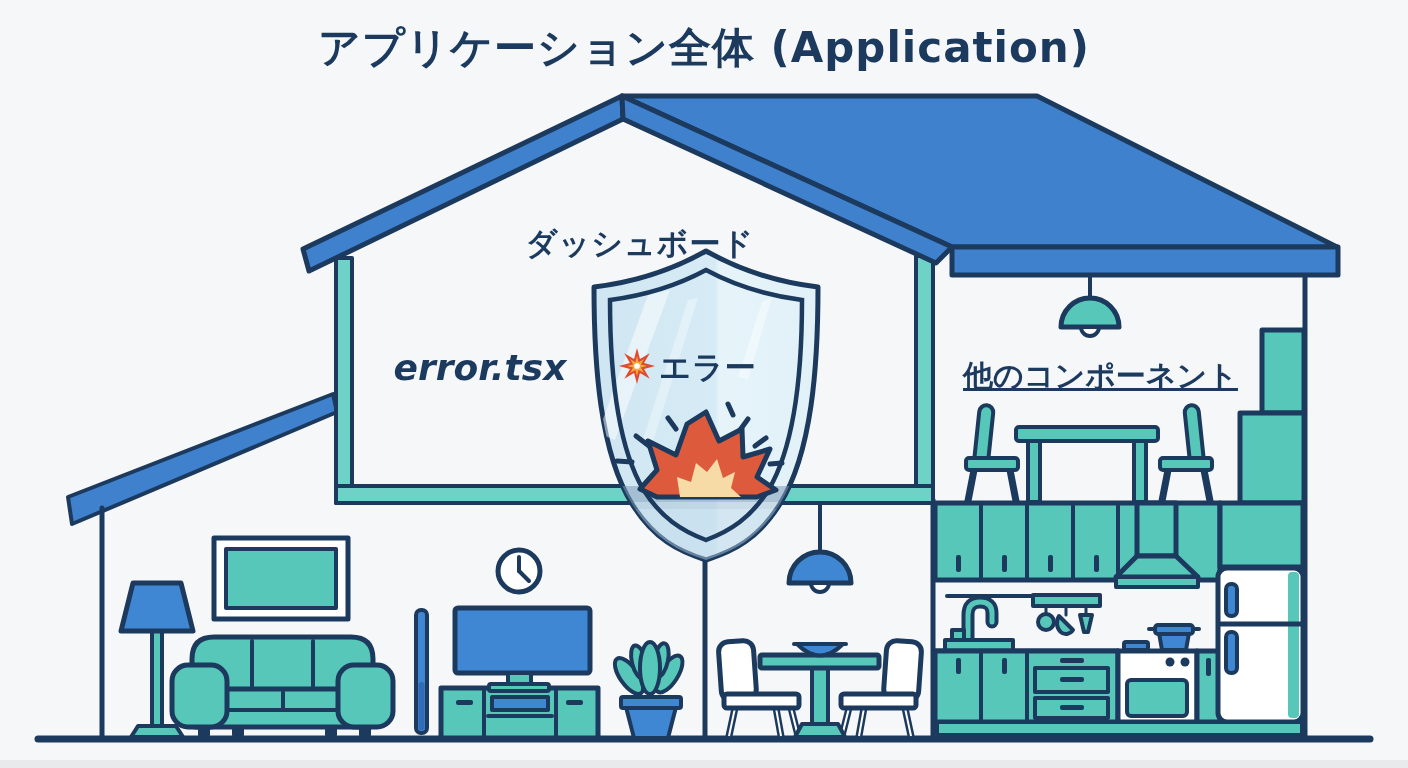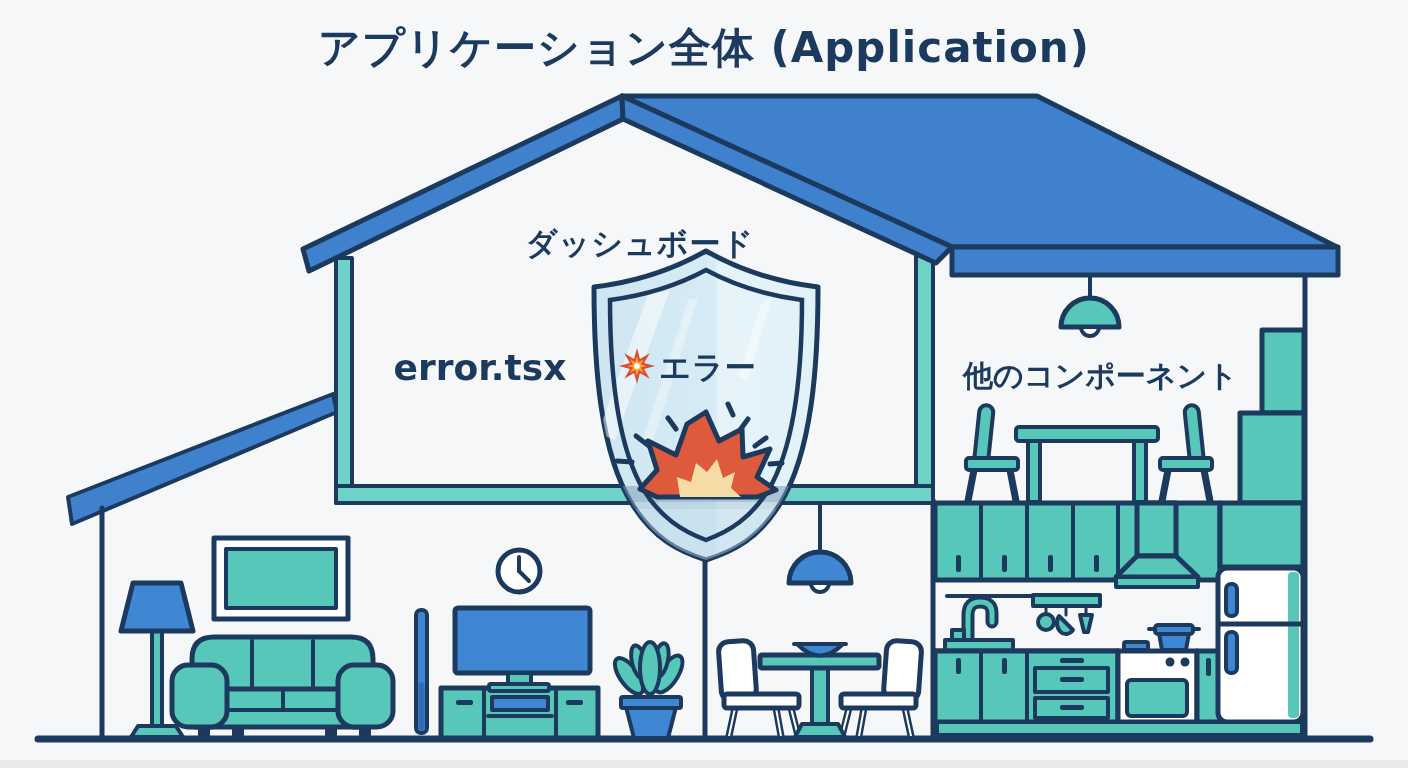--- a/index.html
+++ b/index.html
@@ -9,26 +9,26 @@
   html,body{margin:0;padding:0;background:#e9eaec;}
   .stage{
     position:relative; width:1408px; height:760px; margin:0 auto;
     background:var(--bg); overflow:hidden;
     font-family:"DejaVu Sans","Liberation Sans",sans-serif;
   }
   .stage svg{position:absolute;left:0;top:0;}
   .lbl{position:absolute; color:var(--navy); font-weight:bold; text-align:center; letter-spacing:1px;}
   .title{left:0; top:20px; width:100%; font-size:42px;}
   .dash{left:505px; top:190px; width:270px; font-size:31px;margin-top:33px;}
-  .errblock{left:350px; top:347px; width:260px;}
+  .errblock{left:350px; top:347px; width:260px;font-style:italic;}
   .errblock .l1{font-size:36px; line-height:42px; letter-spacing:0;}
   .errblock .l2{font-size:31px; line-height:40px;}
   .shieldlbl{left:618px; top:347px; width:180px; display:flex; align-items:flex-start; justify-content:center; gap:9px;}
   .shieldlbl span{font-size:31px;}
-  .other{left:933px; top:356px; width:335px; font-size:30px; letter-spacing:0;}
+  .other{left:933px; top:356px; width:335px; font-size:30px; letter-spacing:0;text-decoration:underline;}
   .o5{stroke:var(--navy);stroke-width:5;stroke-linejoin:round;stroke-linecap:round;}
   .o4{stroke:var(--navy);stroke-width:4;stroke-linejoin:round;stroke-linecap:round;}
   .nl{stroke:var(--navy);stroke-linecap:round;}
   .ft{fill:var(--teal);} .ft2{fill:var(--teal2);} .fb{fill:var(--blue);} .fr{fill:var(--roof);}
   .fw{fill:#ffffff;} .fn{fill:none;}
 </style>
 </head>
 <body>
 
 <div class="stage">

